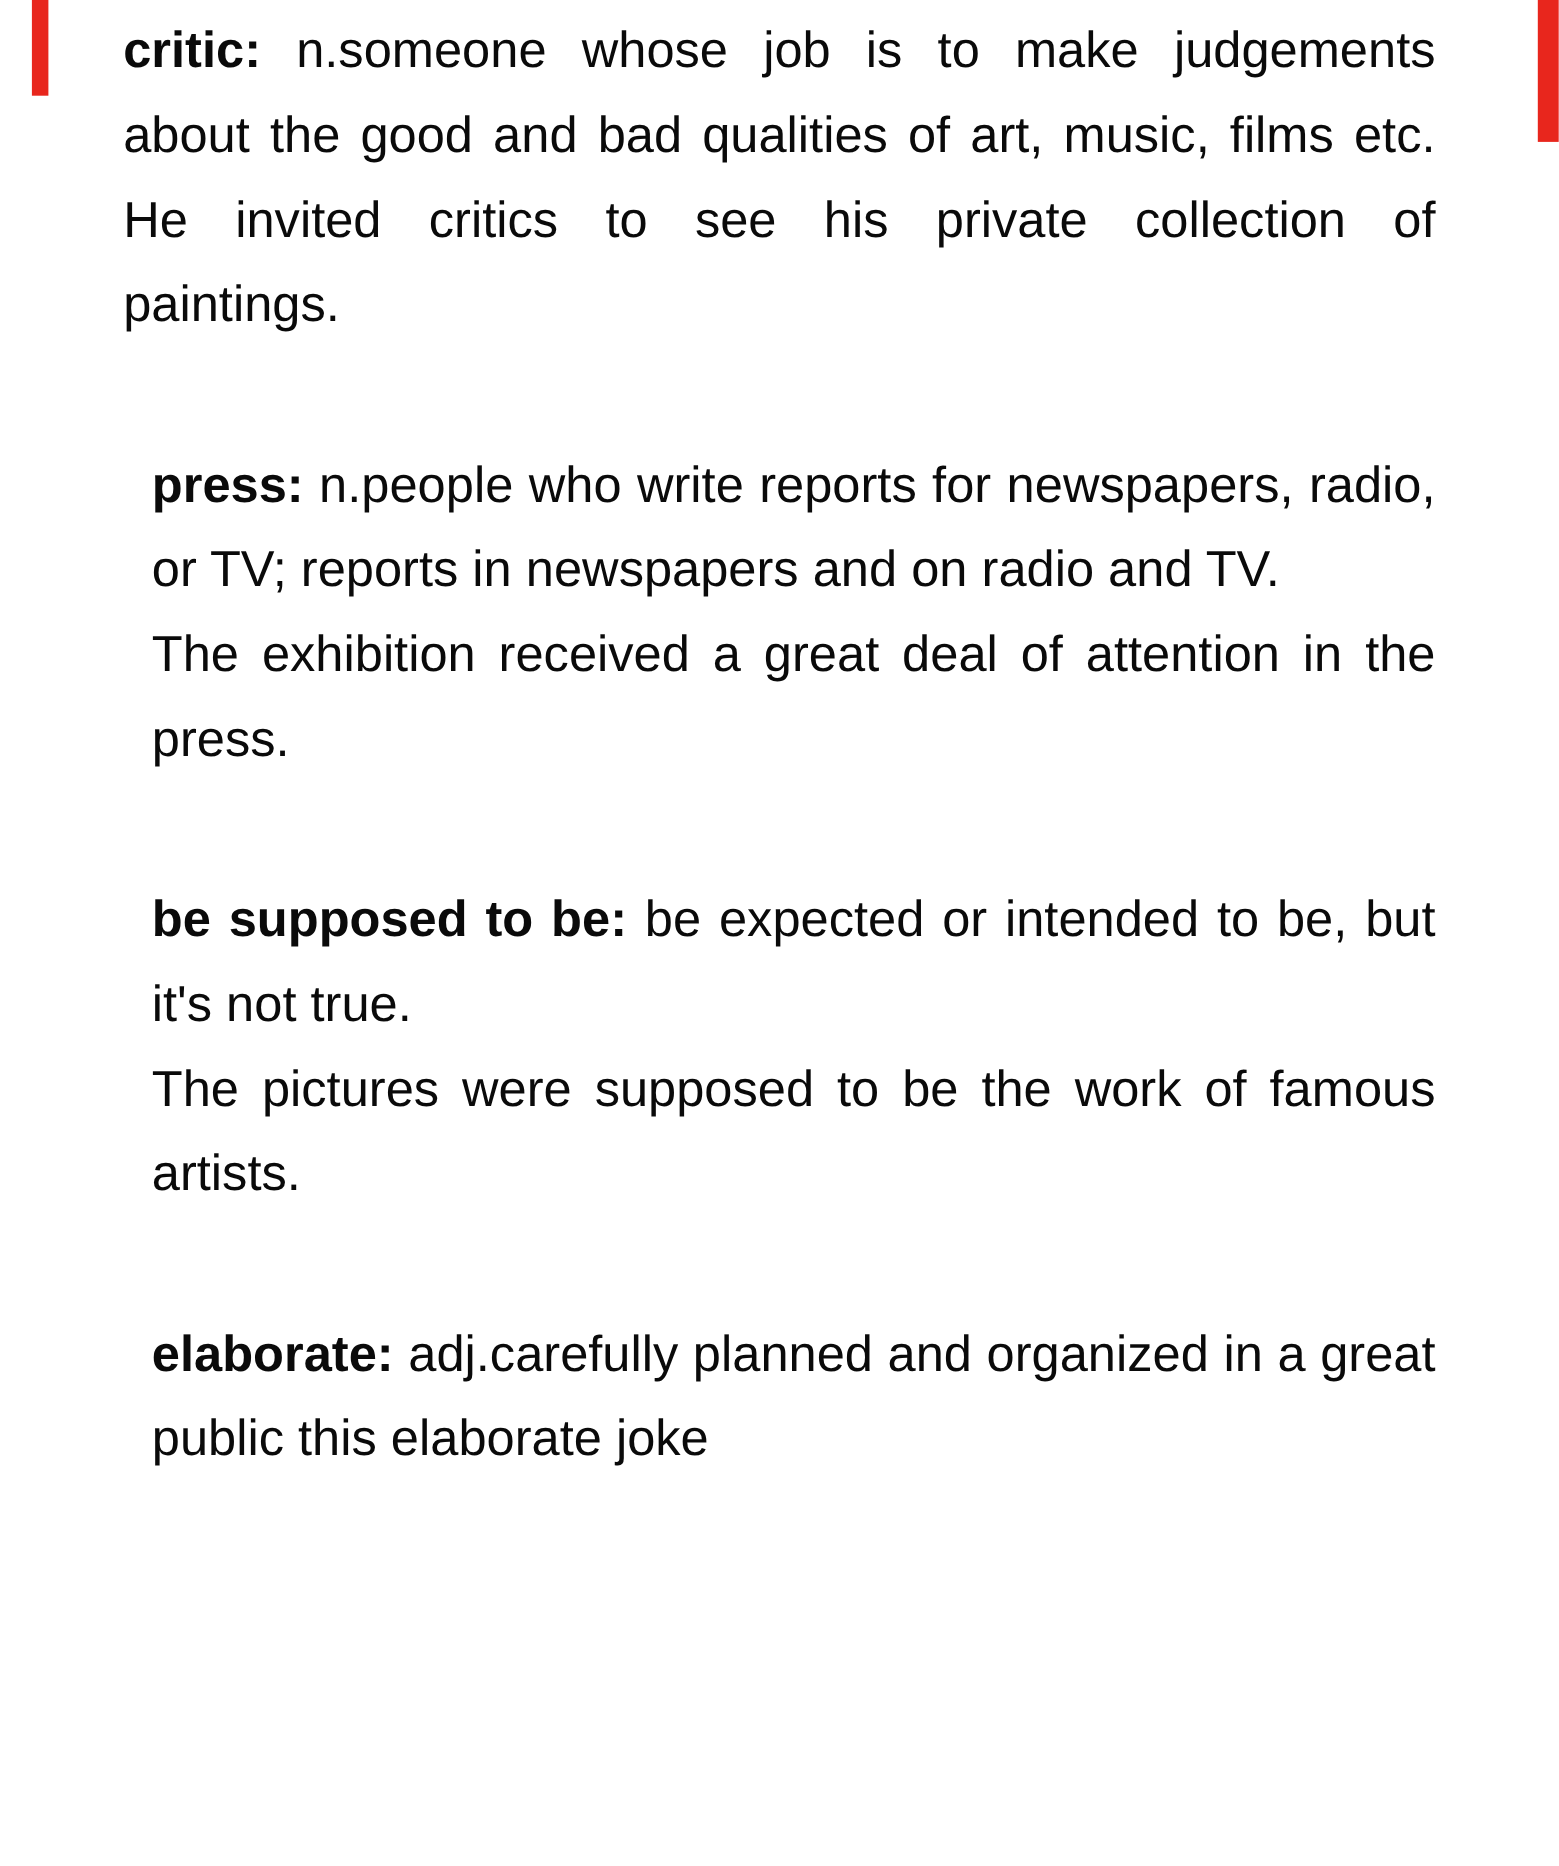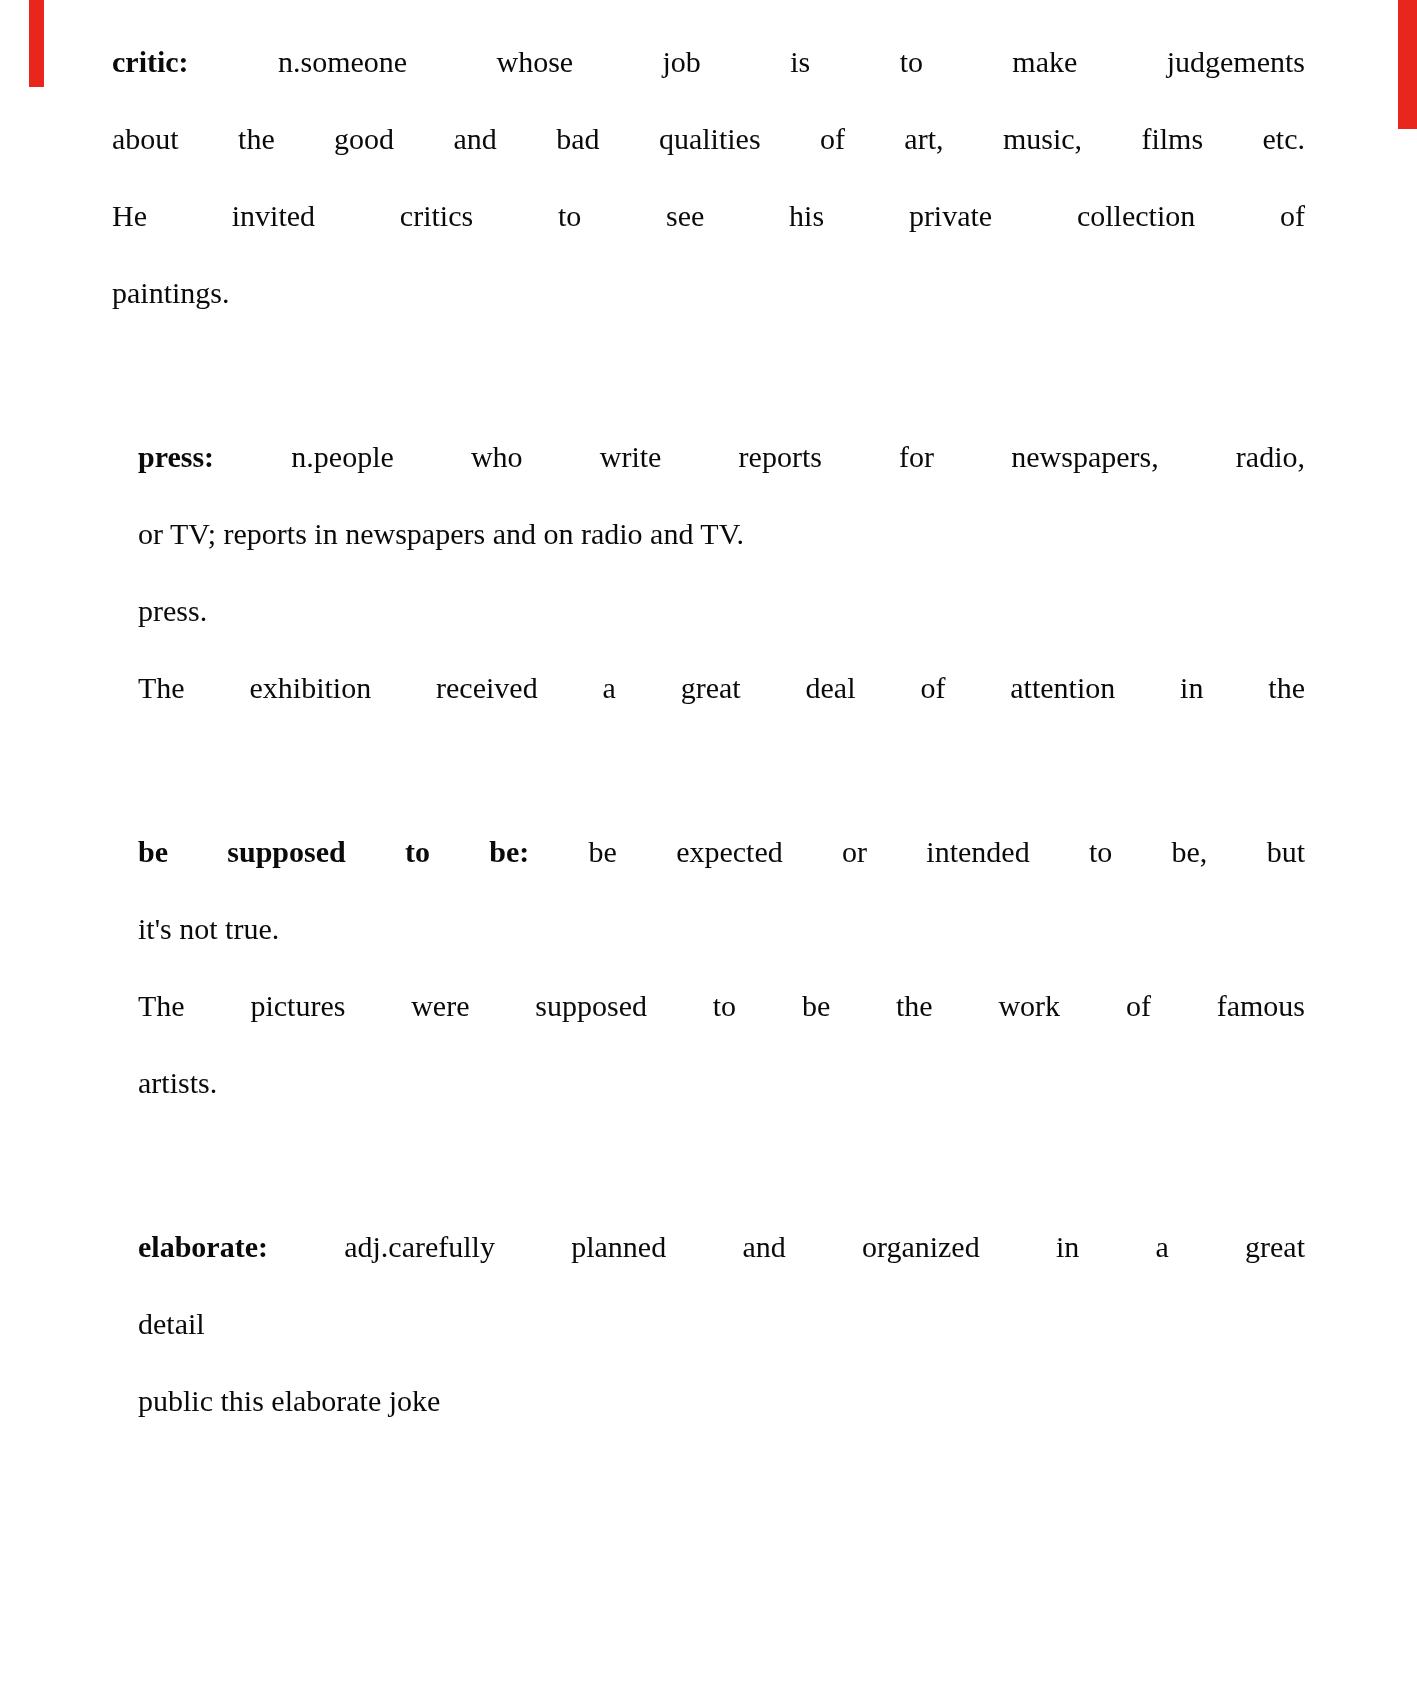--- a/index.html
+++ b/index.html
@@ -12,27 +12,26 @@
     font-family: "Liberation Sans", "DejaVu Sans", sans-serif;
   }
   .page {
     position: absolute;
     inset: 0;
     background: #ffffff;
   }
   .content {
     position: absolute;
     left: 112px;
-    top: 23px;
+    top: 7px;
     width: 1193px;
-    font-size: 30px;
+    font-size: 46px;
     line-height: 77px;
     color: #0a0a0a;
     letter-spacing: 0;
-    font-family: Liberation Serif, serif;
   }
   .section + .section { margin-top: 87px; margin-left: 26px; }
   .line { text-align: left; }
   .line.j {
     text-align: justify;
     text-align-last: justify;
   }
   .term { font-weight: 700; }
   .edge-mark { position: absolute; top: 0; }
   .edge-mark.left  { left: 29px;  width: 15px; height: 87px; }
@@ -47,28 +46,27 @@
   <div class="content" style="color: rgb(10, 10, 10);">
       <div class="section">
         <div class="line j"><span class="term">critic:</span> <span>n.someone whose job is to make judgements</span></div>
         <div class="line j"><span>about the good and bad qualities of art, music, films etc.</span></div>
         <div class="line j"><span>He invited critics to see his private collection of</span></div>
         <div class="line"><span>paintings.</span></div>
       </div>
       <div class="section">
         <div class="line j"><span class="term">press:</span> <span>n.people who write reports for newspapers, radio,</span></div>
         <div class="line"><span>or TV; reports in newspapers and on radio and TV.</span></div>
+        <div class="line j"><span>The exhibition received a great deal of attention in the</span></div>
         <div class="line"><span>press.</span></div>
-        <div class="line j"><span>The exhibition received a great deal of attention in the</span></div>
       </div>
       <div class="section">
         <div class="line j"><span class="term">be supposed to be:</span> <span>be expected or intended to be, but</span></div>
         <div class="line"><span>it's not true.</span></div>
         <div class="line j"><span>The pictures were supposed to be the work of famous</span></div>
         <div class="line"><span>artists.</span></div>
       </div>
       <div class="section">
         <div class="line j"><span class="term">elaborate:</span> <span>adj.carefully planned and organized in a great</span></div>
-        <div class="line"><span>detail</span></div>
         <div class="line"><span>public this elaborate joke</span></div>
       </div>
     </div>
 </div>
 
 </body></html>

